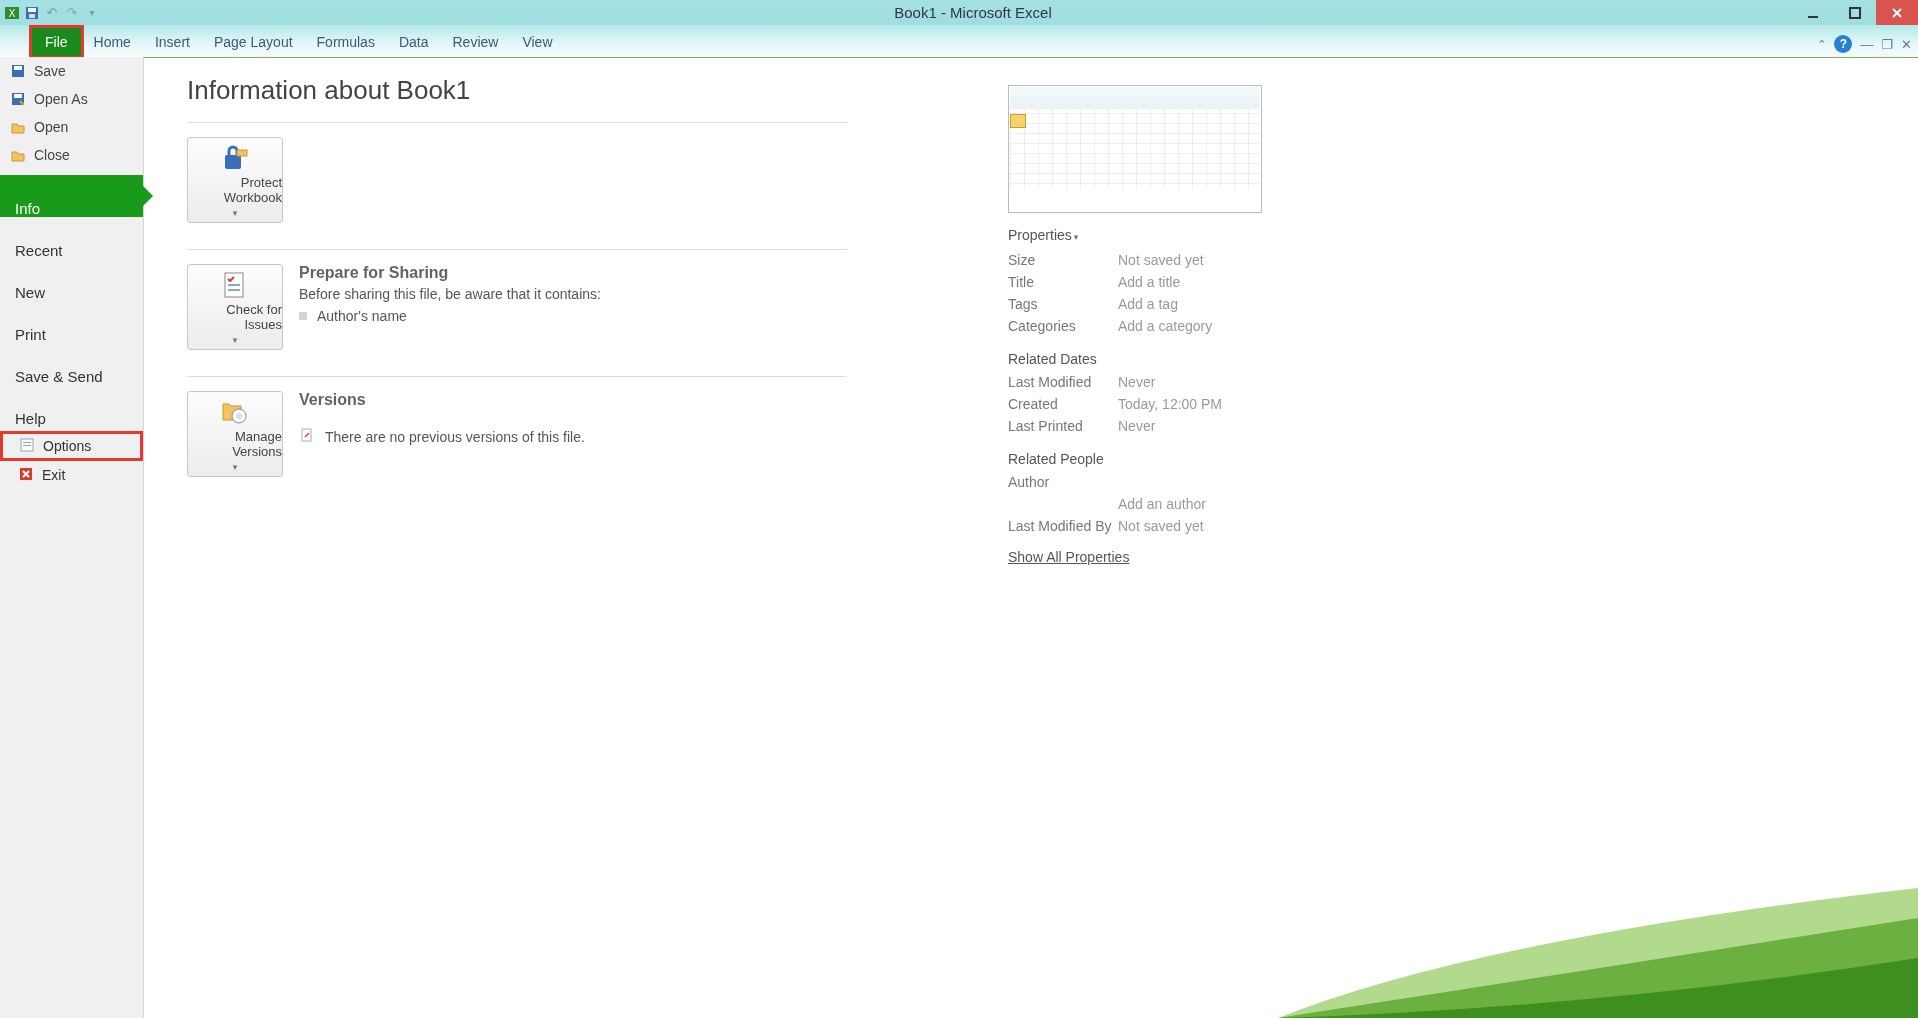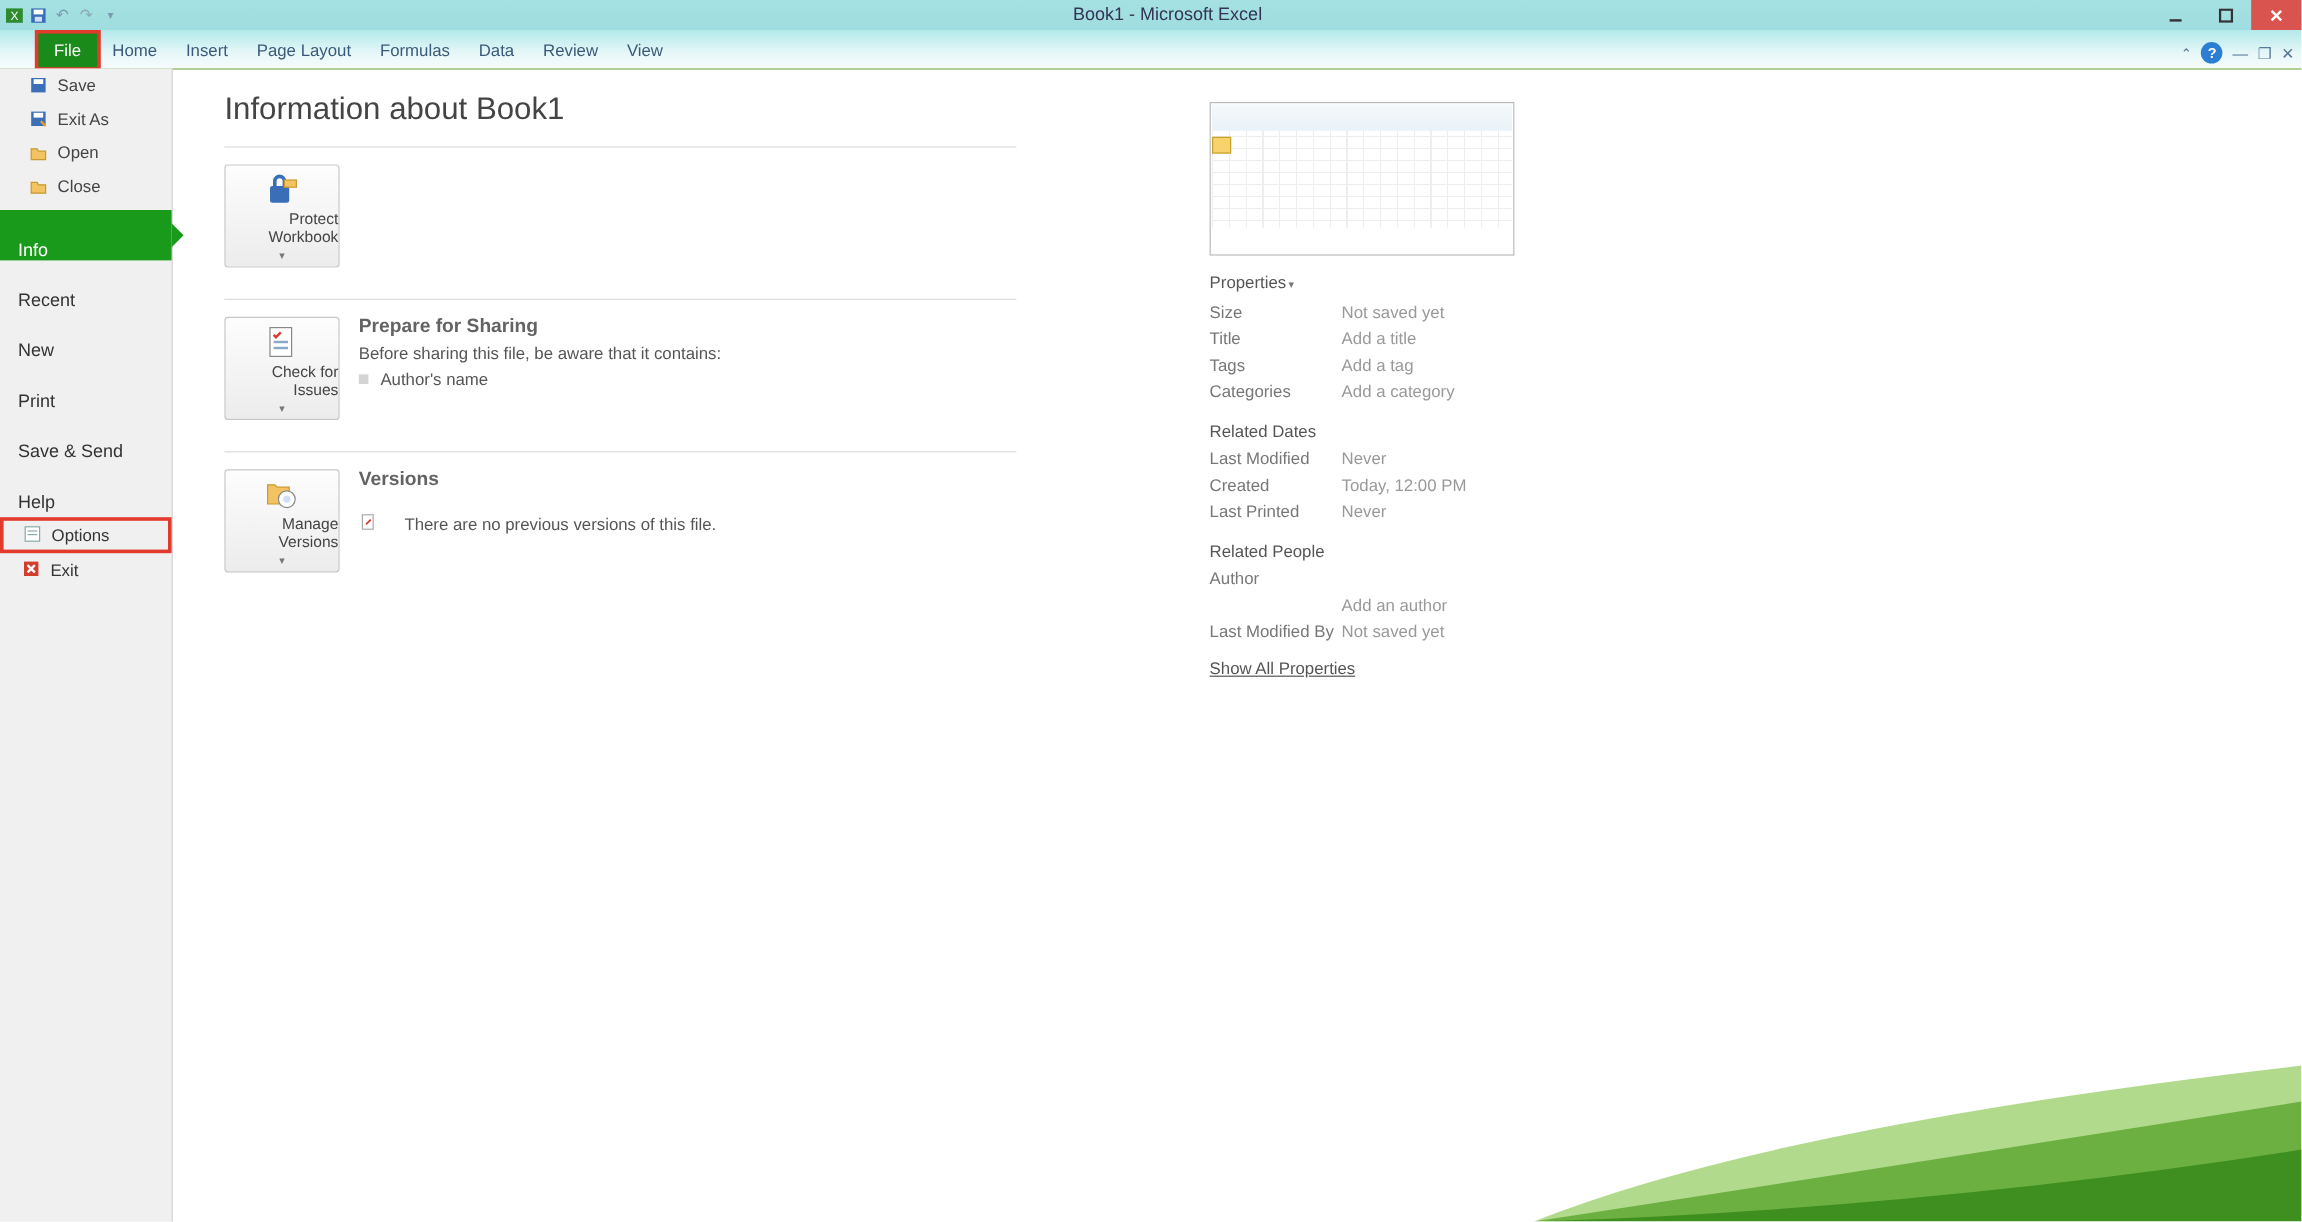--- a/index.html
+++ b/index.html
@@ -13,40 +13,40 @@
   .winbtn.close{background:#d9534f;color:#fff;}
   
   .ribbonrow{height:32px;background:linear-gradient(#b3e9ea,#e6f7f8 60%,#f7fcfd);border-bottom:1px solid #7db24b;display:flex;align-items:flex-end;position:relative;padding-left:26px;}
   .filetab{height:30px;line-height:30px;padding:0 14px;background:#1a8b1a;color:#fff;font-size:14px;margin-left:5px;margin-bottom:0;outline:3px solid #e23b2e;outline-offset:-1px;}
   .rtab{height:30px;line-height:30px;padding:0 12px;color:#3a5a7a;font-size:14px;}
   .rb-right{margin-left:auto;display:flex;align-items:center;gap:8px;padding-right:6px;padding-bottom:4px;color:#5a7a9a;}
   .rb-right .help{width:18px;height:18px;border-radius:50%;background:#2a7fd4;color:#fff;display:flex;align-items:center;justify-content:center;font-size:12px;font-weight:bold;}
   
   .bodyarea{position:absolute;top:57px;left:0;right:0;bottom:0;display:flex;}
   .sidebar{width:143px;background:#f0f0f0;border-right:1px solid #d4d4d4;display:flex;flex-direction:column;}
-  .sb-item{height:28px;display:flex;align-items:center;gap:8px;padding-left:24px;color:#444;font-size:14px;}
+  .sb-item{height:28px;display:flex;align-items:center;gap:8px;padding-left:10px;color:#444;font-size:14px;}
   .sb-item .sbico{width:16px;height:16px;display:inline-flex;align-items:center;justify-content:center;}
   .sb-sep{height:6px;}
   .sb-nav{height:42px;display:flex;align-items:flex-end;padding-left:15px;font-size:15px;color:#333;}
   .sb-nav.selected{background:#1a9a1a;color:#fff;position:relative;}
   .sb-nav.selected::after{content:"";position:absolute;right:-10px;top:50%;margin-top:-10px;border-left:10px solid #1a9a1a;border-top:10px solid transparent;border-bottom:10px solid transparent;}
   .sb-bottom{margin-top:4px;}
   .sb-opt{height:28px;display:flex;align-items:center;gap:8px;padding-left:18px;font-size:14px;}
   .sb-opt.highlight{outline:3px solid #e23b2e;outline-offset:-2px;margin:1px;}
   
   .main{flex:1;padding:18px 30px 0 43px;overflow:auto;position:relative;}
   .page-title{font-size:26px;color:#444;margin-bottom:16px;}
   .section{display:flex;border-top:1px solid #ddd;padding:14px 0 26px 0;width:660px;}
   .bigbtn{width:94px;height:84px;border:1px solid #c7c7c7;border-radius:3px;background:linear-gradient(#fdfdfd,#ececec);display:flex;flex-direction:column;align-items:center;justify-content:center;gap:2px;margin-right:16px;color:#444;font-size:13px;line-height:1.15;text-align:right;}
   .bigbtn .bico{width:32px;height:32px;display:flex;align-items:center;justify-content:center;}
   .sec-body .sec-head{font-size:16px;color:#636363;font-weight:600;margin-bottom:4px;}
   .sec-body .sec-text{color:#555;font-size:14px;}
   .bullet{display:flex;align-items:center;gap:10px;margin-top:6px;color:#555;font-size:14px;}
   .bullet .sq{width:8px;height:8px;background:#d4d4d4;}
-  .vers-line{display:flex;align-items:center;gap:22px;color:#555;font-size:14px;margin-top:18px;}
+  .vers-line{display:flex;align-items:center;gap:10px;color:#555;font-size:14px;margin-top:18px;}
   
   .rightpanel{position:absolute;top:12px;left:864px;width:280px;margin-top:16px;}
   .thumbwrap{width:250px;height:124px;border:1px solid #bbb;background:#fff;padding:1px;margin-bottom:14px;}
   .thumb{width:100%;height:100%;background:
     linear-gradient(#f4f9fb,#eaf2f7) 0 0/100% 18% no-repeat,
     repeating-linear-gradient(to right,#eee 0 1px,transparent 1px 14px) 0 22%/100% 78% no-repeat,
     repeating-linear-gradient(#eee 0 1px,transparent 1px 10px) 0 22%/100% 78% no-repeat,
     #fff;
     position:relative;}
   .thumb::before{content:"";position:absolute;left:0;top:22%;width:14px;height:12px;background:#f8d36b;border:1px solid #c8a030;}
@@ -134,21 +134,21 @@
       <span>Save</span>
     </div>
     <div class="sb-item">
       <span class="sbico">
           <svg width="16" height="16">
             <rect x="2" y="2" width="12" height="12" fill="#3a6fb7"></rect>
             <rect x="4" y="3" width="8" height="4" fill="#fff"></rect>
             <path d="M10 10 L14 14" stroke="#e0a030" stroke-width="2"></path>
           </svg>
         </span>
-      <span>Exit As</span>
+      <span>Open As</span>
     </div>
     <div class="sb-item">
       <span class="sbico">
           <svg width="16" height="16">
             <path d="M2 5 h5 l1 2 h6 v7 h-12z" fill="#f3c261" stroke="#c89a30"></path>
           </svg>
         </span>
       <span>Open</span>
     </div>
     <div class="sb-item">

